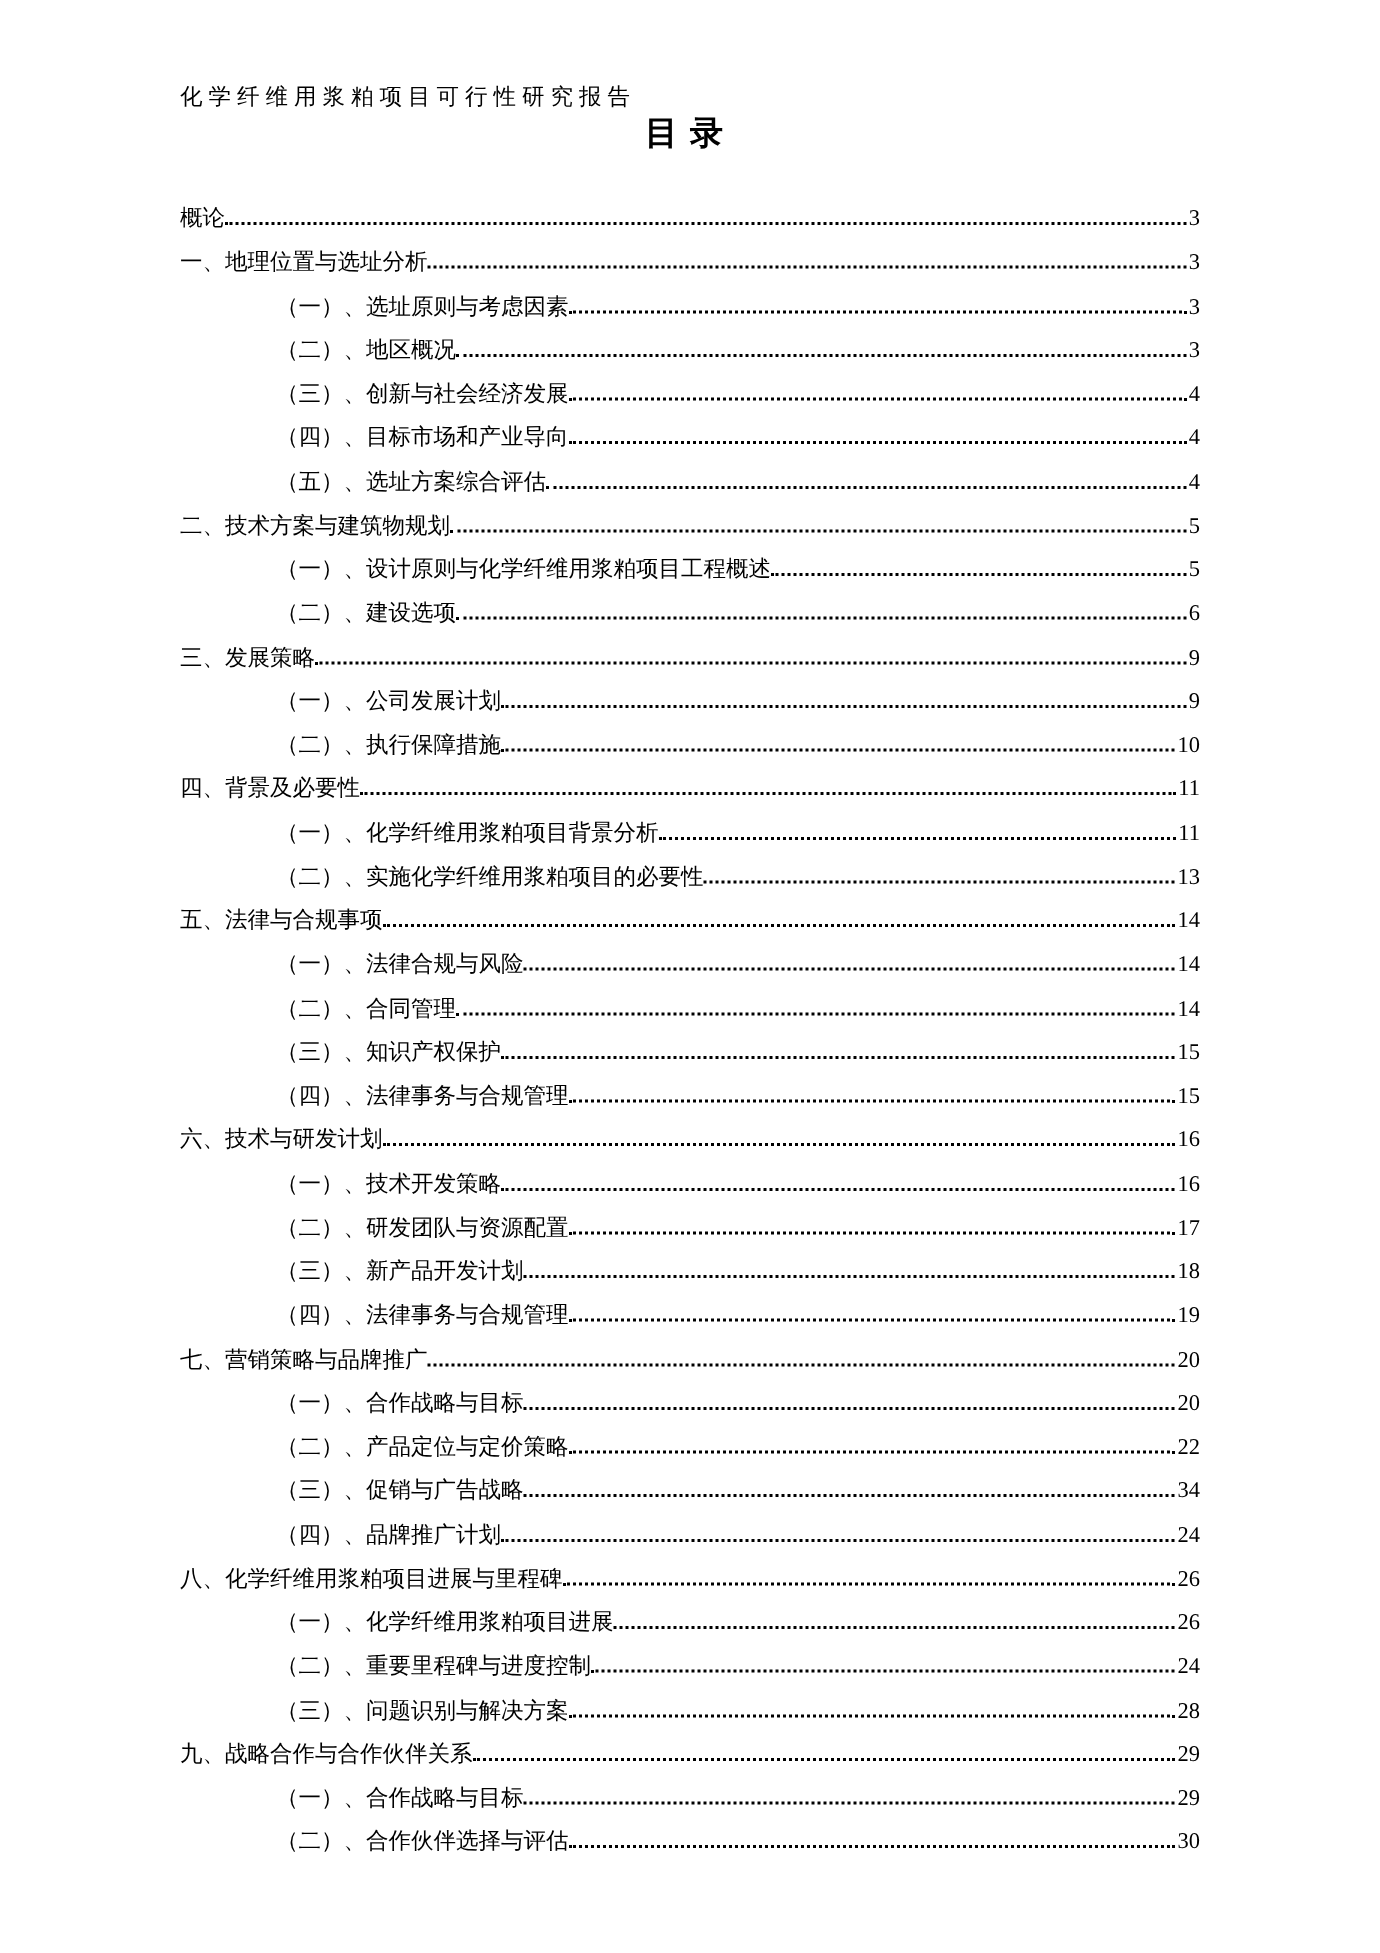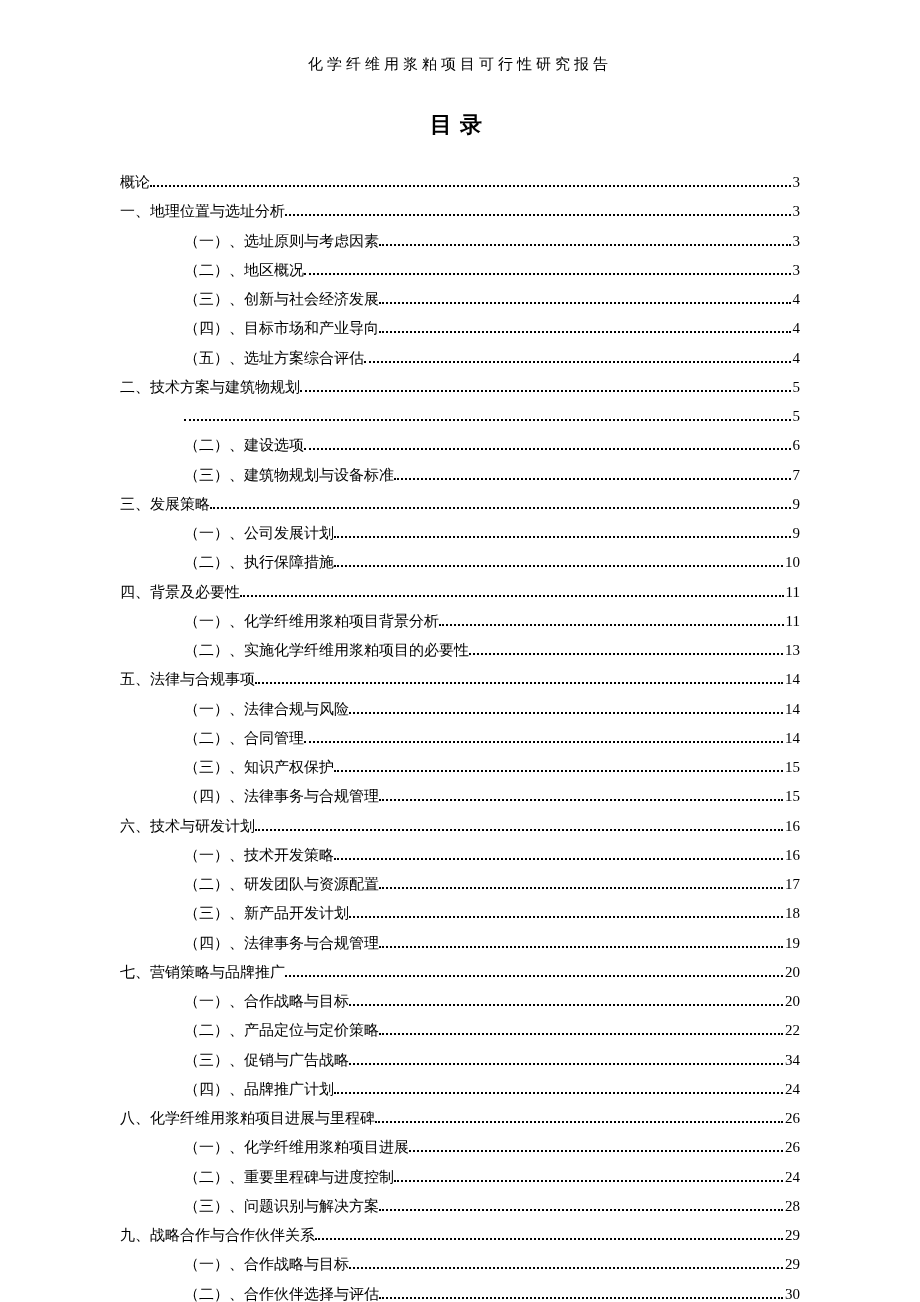--- a/index.html
+++ b/index.html
@@ -15,24 +15,23 @@
     font-size: 15px;
   }
   .page {
     width: 920px;
     min-height: 1302px;
     box-sizing: border-box;
     padding: 55px 120px 30px 120px;
     position: relative;
   }
   .header {
-    text-align: center;
+    text-align: left;
     font-size: 15px;
     letter-spacing: 4px;
-    margin-bottom: 36px;
   }
   .title {
     text-align: center;
     font-size: 22px;
     letter-spacing: 8px;
     font-weight: bold;
     margin-bottom: 28px;
   }
   .toc {
     line-height: 1.95;
@@ -104,32 +103,28 @@
         <span class="label">（五）、选址方案综合评估</span>
         <span class="dots"></span>
         <span class="pg">4</span>
       </div>
       <div class="row level1">
         <span class="label">二、技术方案与建筑物规划</span>
         <span class="dots"></span>
         <span class="pg">5</span>
       </div>
       <div class="row level2">
+        <span class="label">（一）、设计原则与化学纤维用浆粕项目工程概述</span>
         <span class="dots"></span>
         <span class="pg">5</span>
       </div>
       <div class="row level2">
         <span class="label">（二）、建设选项</span>
         <span class="dots"></span>
         <span class="pg">6</span>
-      </div>
-      <div class="row level2">
-        <span class="label">（三）、建筑物规划与设备标准</span>
-        <span class="dots"></span>
-        <span class="pg">7</span>
       </div>
       <div class="row level1">
         <span class="label">三、发展策略</span>
         <span class="dots"></span>
         <span class="pg">9</span>
       </div>
       <div class="row level2">
         <span class="label">（一）、公司发展计划</span>
         <span class="dots"></span>
         <span class="pg">9</span>

